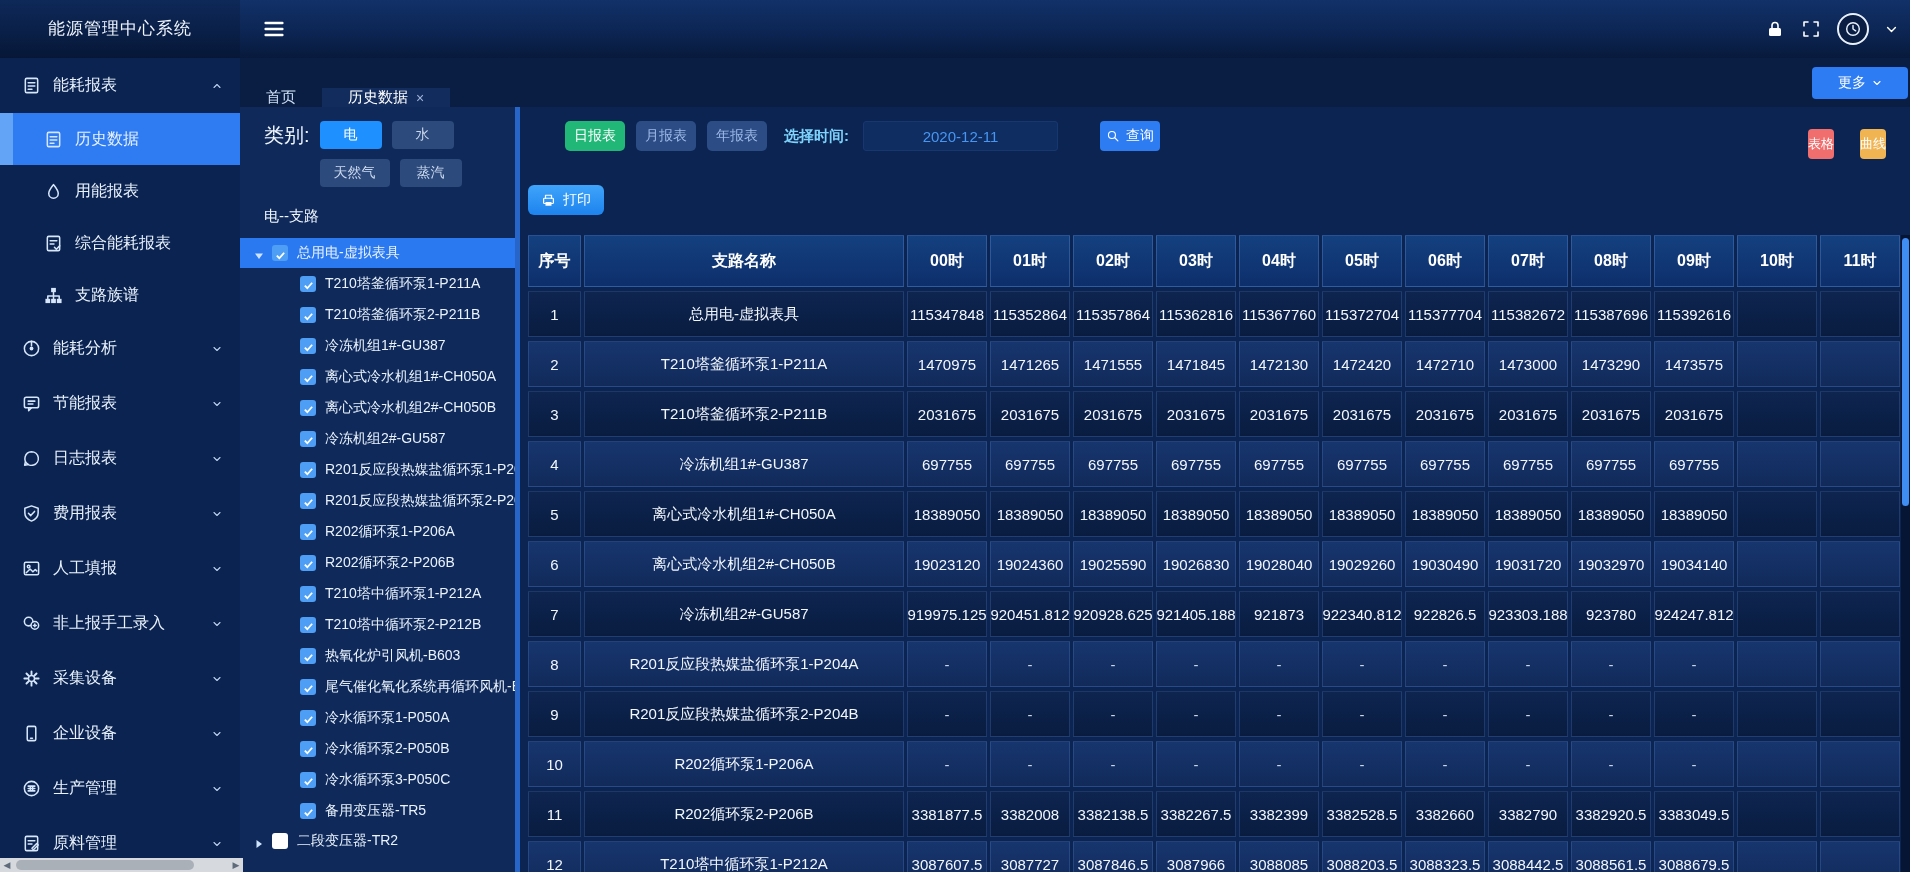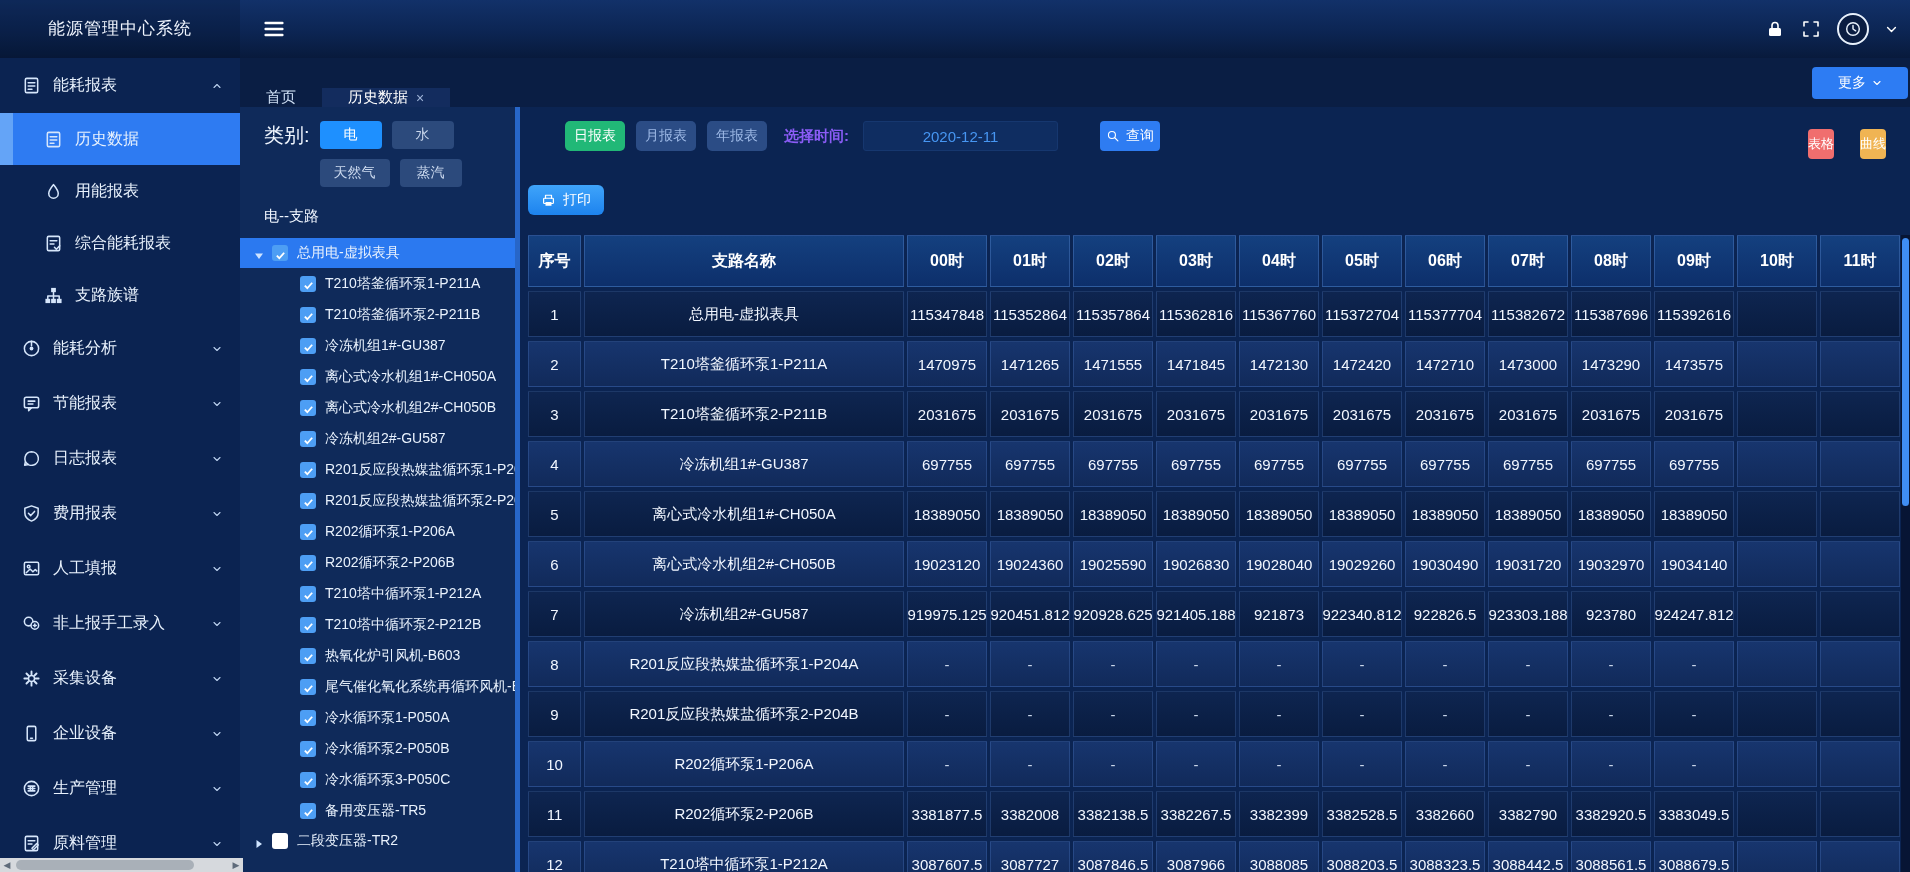--- a/index.html
+++ b/index.html
@@ -65,21 +65,21 @@
     display:flex; align-items:center; justify-content:center; cursor:pointer; }
   .checkbox svg { width:11px; height:11px; color:#fff; }
   .checkbox.indeterminate { background:#ffffff; }
 
   
   .content { position:absolute; left:520px; top:107px; right:0; bottom:0; background:#0b2452; overflow:hidden; }
   .toolbar1 { display:flex; align-items:center; margin:14px 0 0 45px; height:30px; }
   .rpt-btn { width:60px; height:30px; border:none; border-radius:5px; background:#2b4c85; color:#9db9e6;
     font-size:14px; margin-right:11px; cursor:pointer; }
   .rpt-btn.active { background:#21b877; color:#fff; }
-  .time-label { font-size:15px; font-weight:bold; color:#8b5cf6; margin:0 14px 0 6px; }
+  .time-label { font-size:15px; font-weight:bold; color:#7dd3fc; margin:0 14px 0 6px; }
   .date-input { width:195px; height:30px; background:#0f2d61; border:1px solid #16376f; border-radius:3px;
     color:#4796f2; font-size:15px; text-align:center; font-family:"Liberation Sans",sans-serif; }
   .query-btn { margin-left:42px; height:30px; padding:0 6px; background:#2e7cf2; border:none; border-radius:4px;
     color:#fff; font-size:14px; display:flex; align-items:center; gap:6px; cursor:pointer; }
   .query-btn svg { width:14px; height:14px; }
   .mini-btn { position:absolute; top:22px; width:26px; height:30px; border:none; border-radius:4px; color:#fff;
     font-size:13px; cursor:pointer; }
   .tbl-btn { right:76px; background:#f06e6e; }
   .crv-btn { right:24px; background:#f0b453; }
   .print-btn { margin:34px 0 0 8px; height:30px; padding:13px 13px; background:linear-gradient(180deg,#3fa4fa,#1d83ee);

